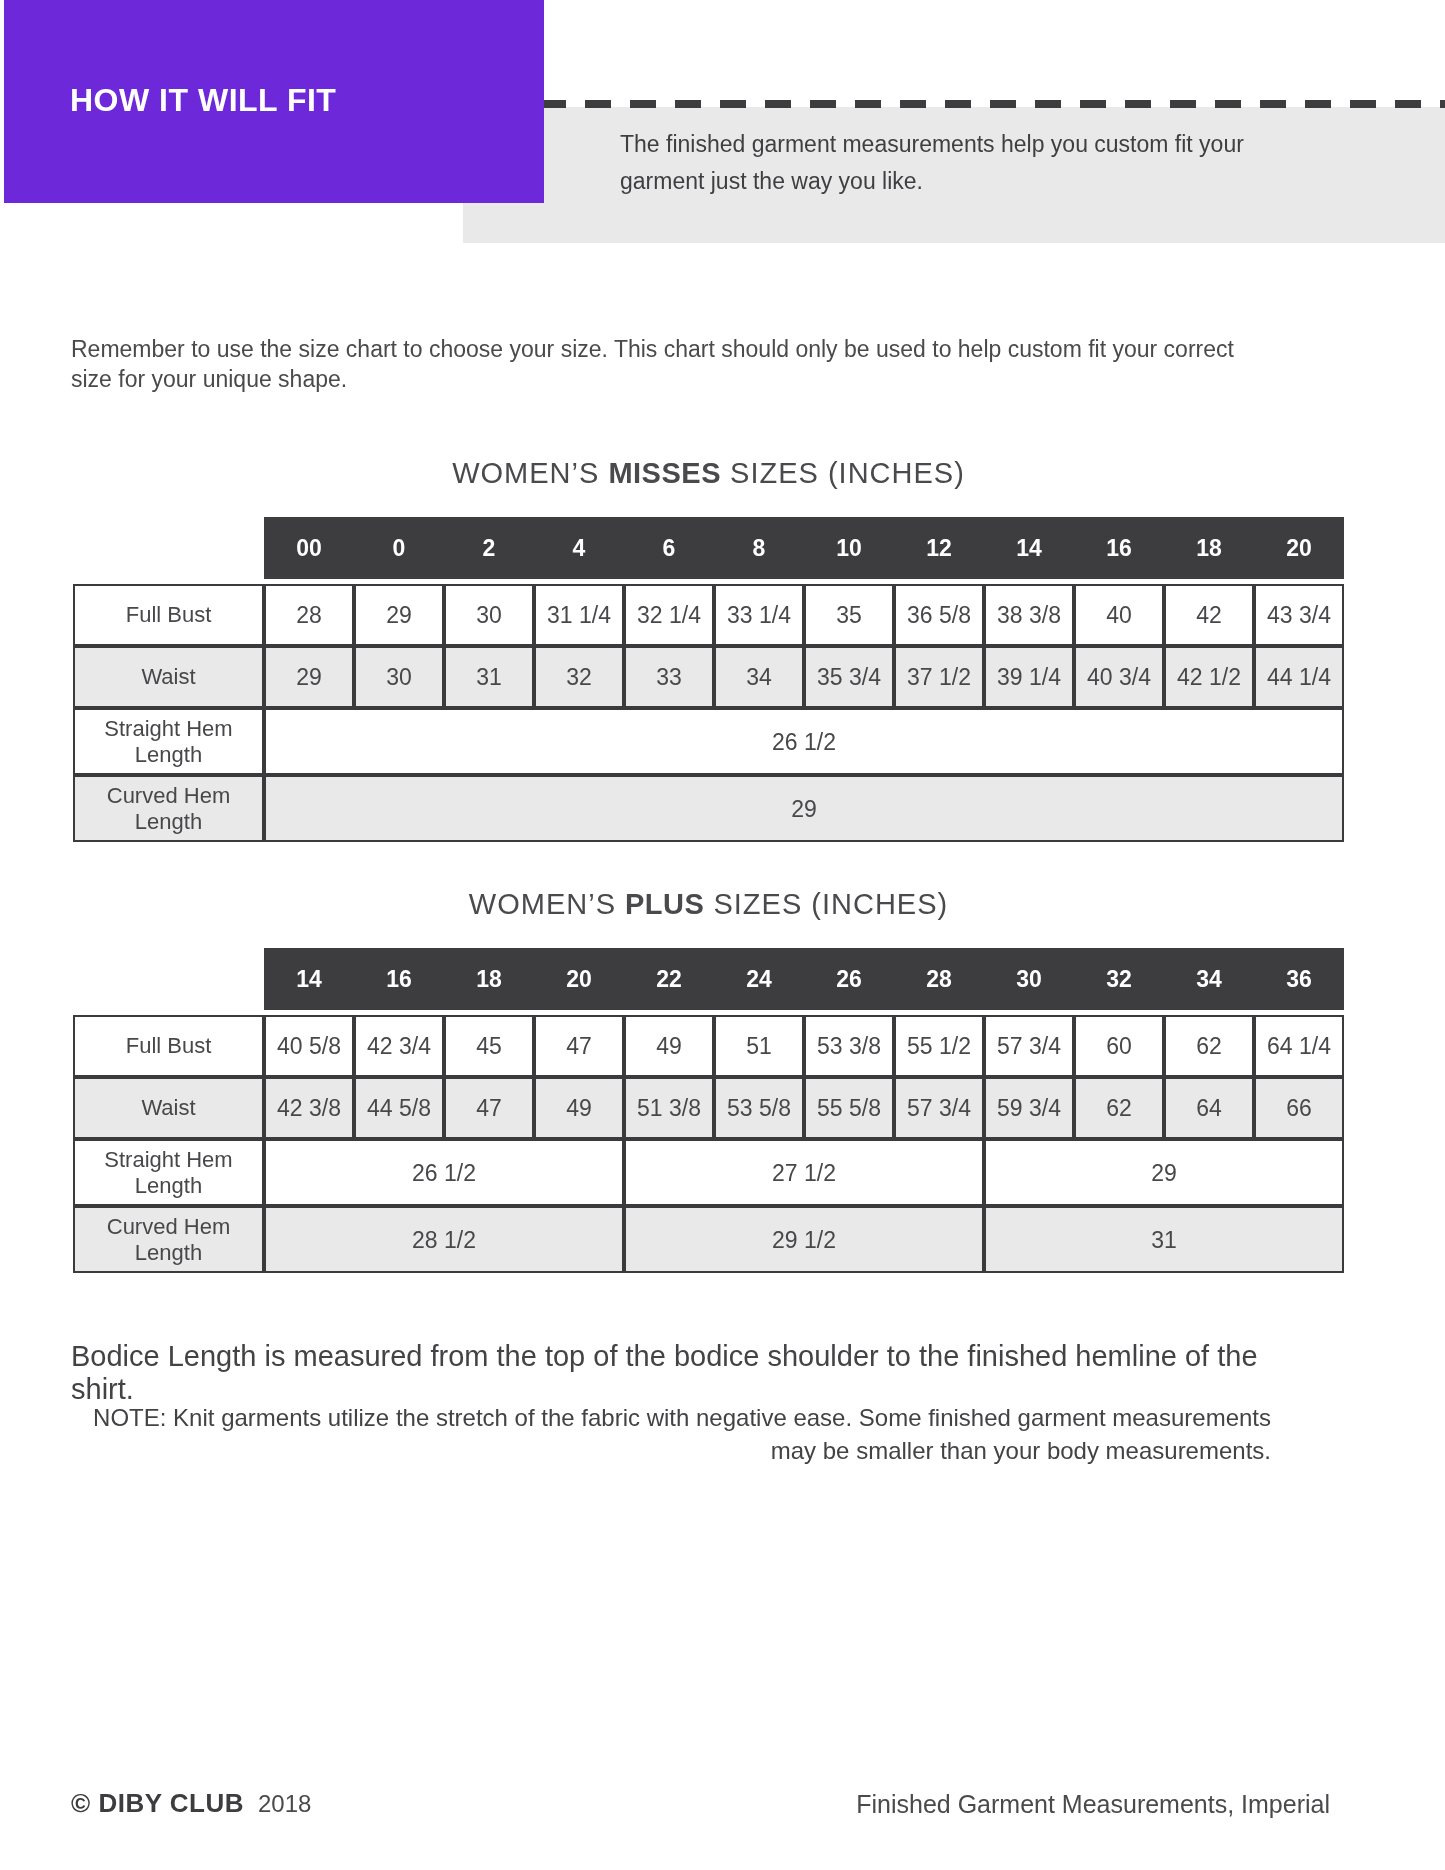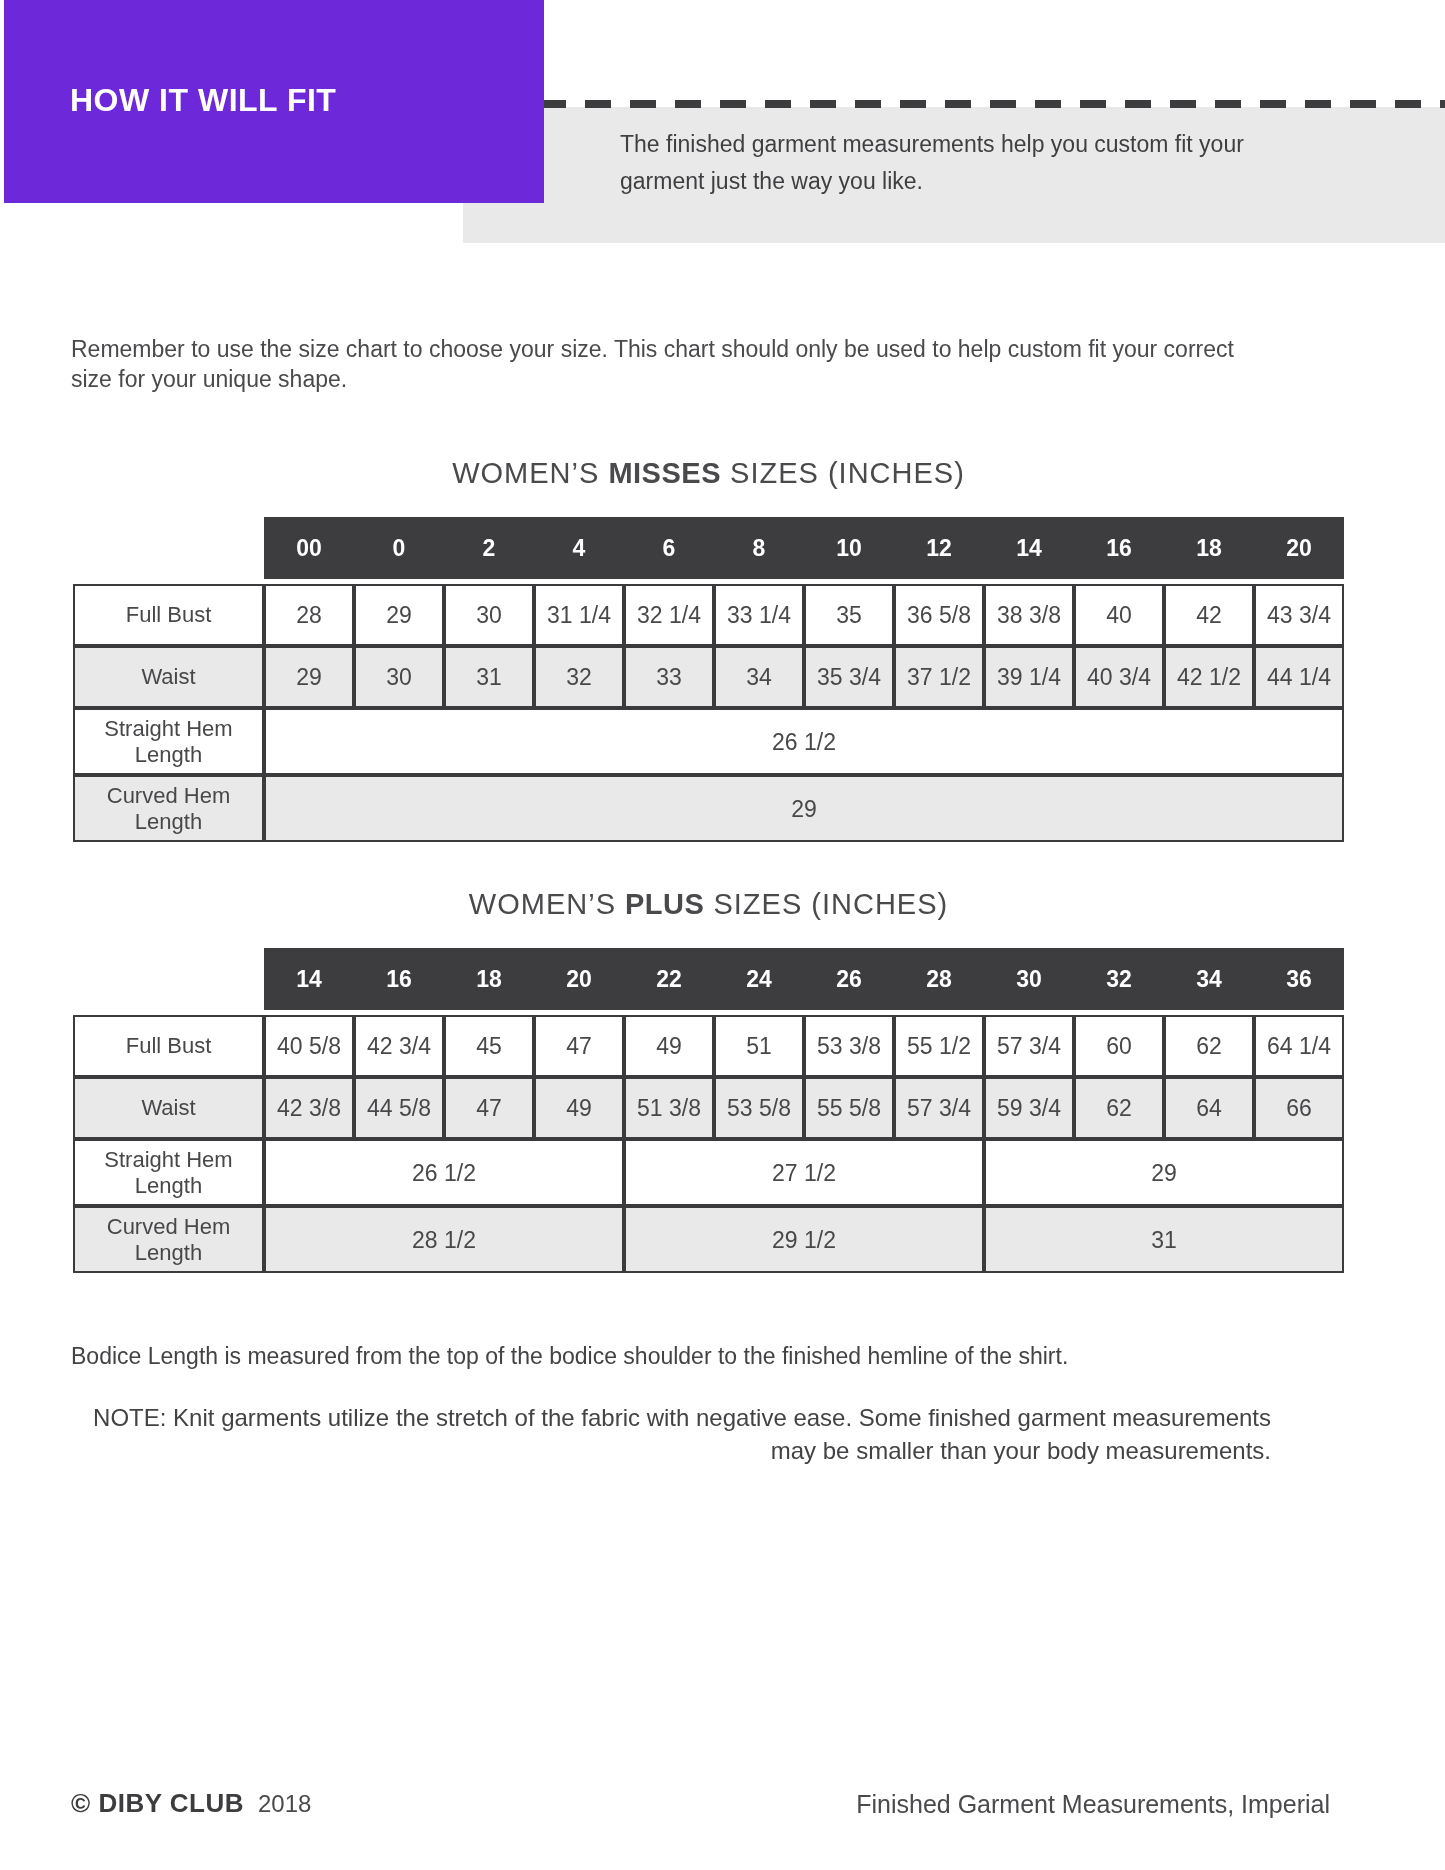--- a/index.html
+++ b/index.html
@@ -29,21 +29,21 @@
   .h-cell{flex:1;display:flex;align-items:center;justify-content:center;color:#ffffff;font-weight:bold;font-size:23px;}
   .t-body{display:block;}
   .t-row{display:flex;height:62px;}
   .t-row.hem{height:67px;}
   .cell{box-sizing:border-box;border:2px solid #3b3b3e;background:#ffffff;
     display:flex;align-items:center;justify-content:center;text-align:center;
     font-size:23px;color:#48484b;line-height:26px;}
   .label-cell{width:191px;font-size:22px;padding:0 14px;}
   .t-row.shaded .cell{background:#e9e9e9;}
   
-  .note-bodice{position:absolute;left:71px;top:1340px;width:1240px;font-size:23px;line-height:33px;color:#434346;}
+  .note-bodice{position:absolute;left:71px;top:1340px;width:1240px;font-size:29px;line-height:33px;color:#434346;}
   .note-knit{position:absolute;left:71px;top:1401px;width:1200px;font-size:24px;line-height:33px;color:#434346;text-align:right;}
   
   .footer-left{position:absolute;left:71px;top:1788px;font-size:24px;color:#3d3d40;white-space:nowrap;}
   .footer-left .brand{font-weight:bold;font-size:26px;letter-spacing:.5px;}
   .footer-left .year{margin-left:14px;font-size:24px;color:#4a4a4d;}
   .footer-right{position:absolute;right:115px;top:1790px;font-size:25px;color:#4a4a4d;white-space:nowrap;margin-left:32px;}
 </style>
 </head>
 <body>
 

